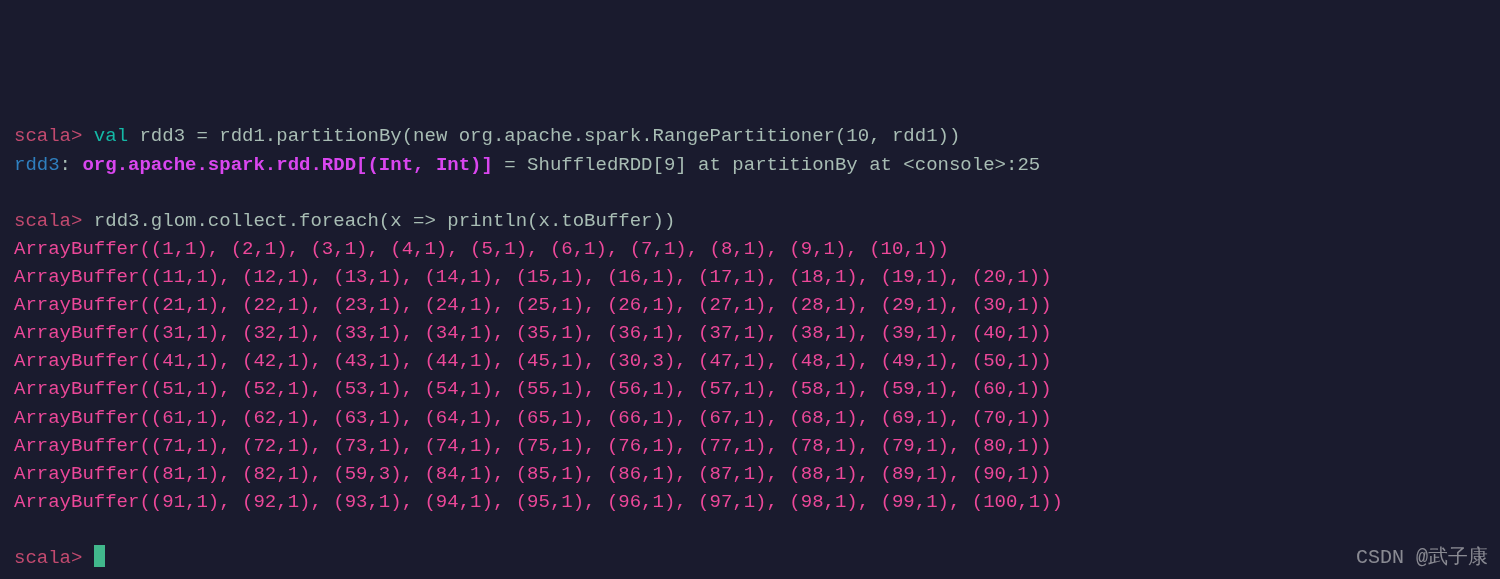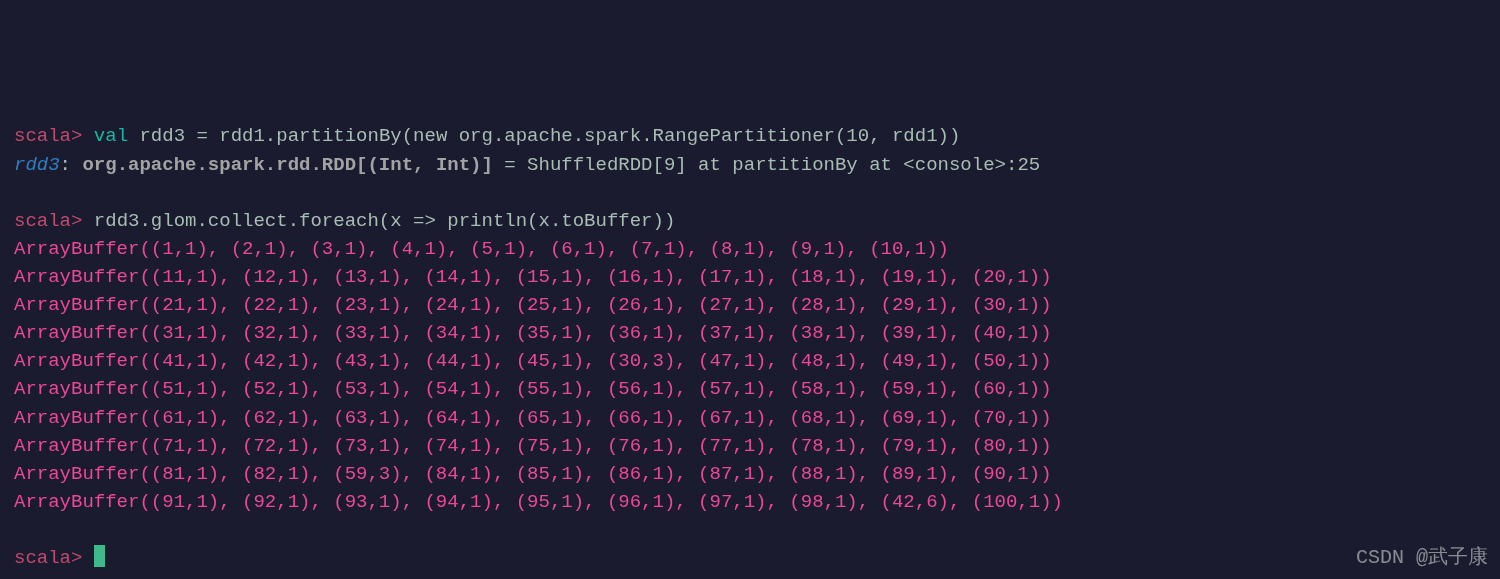--- a/index.html
+++ b/index.html
@@ -12,22 +12,22 @@
     color: #a8bdb4;
     white-space: pre;
     overflow: hidden;
     width: 1500px;
     height: 579px;
     box-sizing: border-box;
     position: relative;
   }
   .prompt { color: #c24a6f; }
   .kw     { color: #14b8a6; }
-  .varres { color: #2f7fbf; font-style: italic; }
-  .type   { color: #a3a3a3; font-weight: bold; }
+  .varres { color: #2f7fbf; }
+  .type   { color: #d946ef; font-weight: bold; }
   .output { color: #ec4899; }
   .cursor {
     display: inline-block;
     width: 11px;
     height: 22px;
     background: #41b88c;
     vertical-align: text-bottom;
     margin-bottom: 2px;
   }
   .watermark {
@@ -50,20 +50,20 @@
 <span><span class="prompt">scala&gt;</span><span> rdd3.glom.collect.foreach(x =&gt; println(x.toBuffer))</span></span>
 <span class="output">ArrayBuffer((1,1), (2,1), (3,1), (4,1), (5,1), (6,1), (7,1), (8,1), (9,1), (10,1))</span>
 <span class="output">ArrayBuffer((11,1), (12,1), (13,1), (14,1), (15,1), (16,1), (17,1), (18,1), (19,1), (20,1))</span>
 <span class="output">ArrayBuffer((21,1), (22,1), (23,1), (24,1), (25,1), (26,1), (27,1), (28,1), (29,1), (30,1))</span>
 <span class="output">ArrayBuffer((31,1), (32,1), (33,1), (34,1), (35,1), (36,1), (37,1), (38,1), (39,1), (40,1))</span>
 <span class="output">ArrayBuffer((41,1), (42,1), (43,1), (44,1), (45,1), (30,3), (47,1), (48,1), (49,1), (50,1))</span>
 <span class="output">ArrayBuffer((51,1), (52,1), (53,1), (54,1), (55,1), (56,1), (57,1), (58,1), (59,1), (60,1))</span>
 <span class="output">ArrayBuffer((61,1), (62,1), (63,1), (64,1), (65,1), (66,1), (67,1), (68,1), (69,1), (70,1))</span>
 <span class="output">ArrayBuffer((71,1), (72,1), (73,1), (74,1), (75,1), (76,1), (77,1), (78,1), (79,1), (80,1))</span>
 <span class="output">ArrayBuffer((81,1), (82,1), (59,3), (84,1), (85,1), (86,1), (87,1), (88,1), (89,1), (90,1))</span>
-<span class="output">ArrayBuffer((91,1), (92,1), (93,1), (94,1), (95,1), (96,1), (97,1), (98,1), (42,6), (100,1))</span>
+<span class="output">ArrayBuffer((91,1), (92,1), (93,1), (94,1), (95,1), (96,1), (97,1), (98,1), (99,1), (100,1))</span>
 
 <span><span class="prompt">scala&gt;</span> <span class="cursor"></span></span></div>
 
 <div class="watermark">CSDN @武子康</div>
 
 
 
 
 </body></html>

